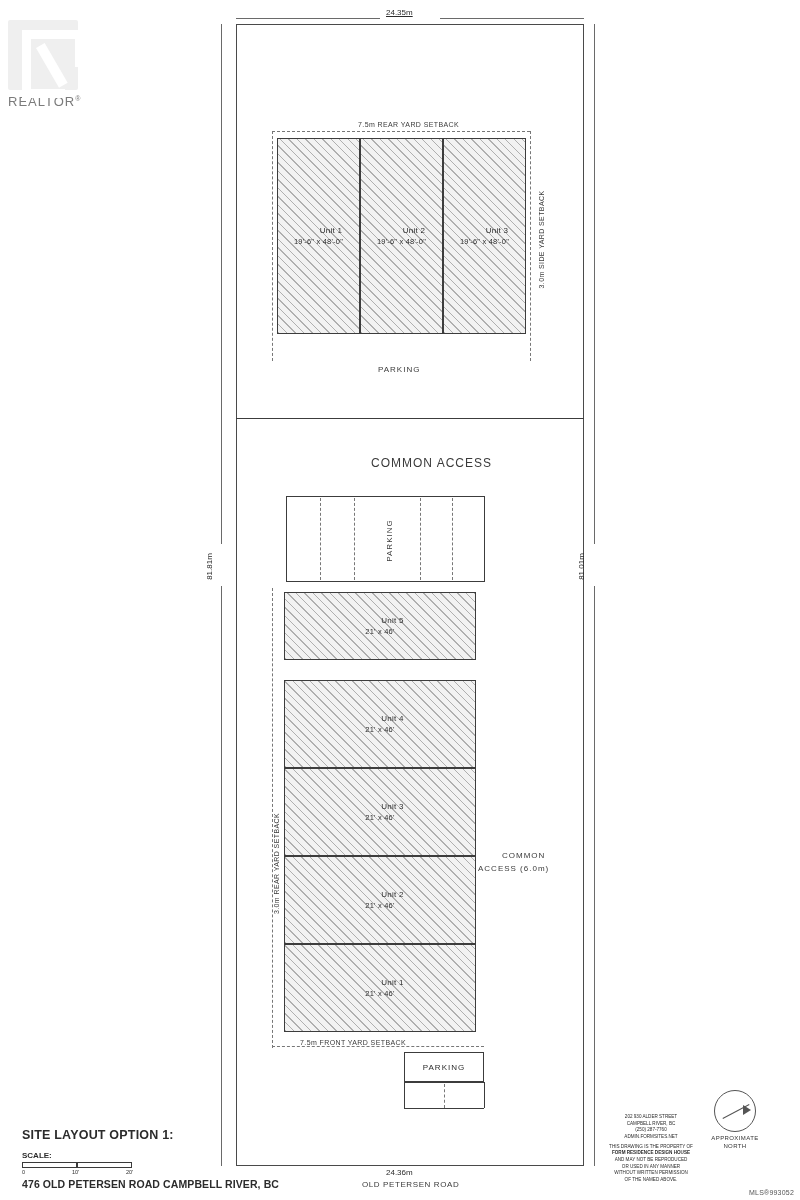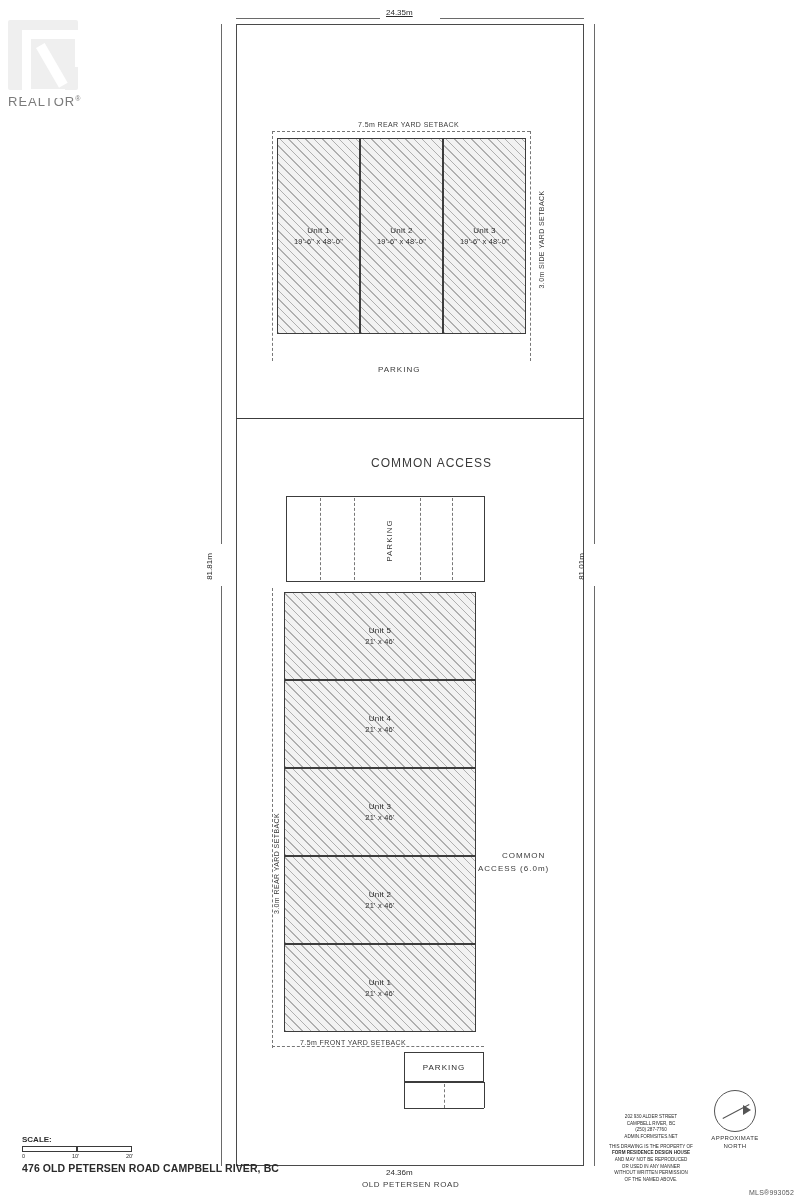--- a/index.html
+++ b/index.html
@@ -52,21 +52,21 @@
   .dash-v { border-left:1px dashed #777; }
 
   
   .unit {
     position:absolute;
     border:1px solid #3c3c3c;
     background-color:#f2f2f2;
     background-image: repeating-linear-gradient(45deg, rgba(120,120,120,.55) 0 1px, rgba(0,0,0,0) 1px 6px);
     display:flex; flex-direction:column; align-items:center; justify-content:center;
   }
-  .unit .t1 { font-size:8px; letter-spacing:.3px; }
+  .unit .t1 { font-size:8px; letter-spacing:.3px;padding-left:25px; }
   .unit .t2 { font-size:7.5px; letter-spacing:.2px; margin-top:2px; }
 
   .plainbox { position:absolute; border:1px solid #3c3c3c; background:#ffffff;
     display:flex; align-items:center; justify-content:center; }
   .plainbox span { font-size:8px; letter-spacing:1px; }
 
   
   #title-block { position:absolute; left:22px; top:1128px; width:320px; }
   #title-block .t-main { font-size:12.5px; font-weight:700; letter-spacing:.2px; line-height:1.25; }
   #title-block .t-scale { font-size:8px; font-weight:700; margin-top:7px; }
@@ -170,21 +170,21 @@
   <div class="dash dash-v" style="left:354px; top:498px; height:82px;"></div>
   <div class="dash dash-v" style="left:420px; top:498px; height:82px;"></div>
   <div class="dash dash-v" style="left:452px; top:498px; height:82px;"></div>
   <div class="lbl vert" style="left:368px; top:536px; transform:rotate(-90deg); font-size:8px; letter-spacing:1px;">PARKING</div>
 
   <div class="dash dash-v" style="left:272px; top:588px; height:460px;"></div>
   <div class="dash dash-h" style="left:272px; top:1046px; width:212px;"></div>
   <div class="lbl vert" style="left:226px; top:860px; transform:rotate(-90deg);">3.0m REAR YARD SETBACK</div>
   <div class="lbl c" style="left:300px; top:1039px;">7.5m FRONT YARD SETBACK</div>
 
-  <div class="unit" style="left:284px; top:592px; width:192px; height:88px;">
+  <div class="unit" style="left:284px; top:592px; width:192px; height:68px;">
     <div class="t1">Unit 5</div>
     <div class="t2">21' x 46'</div>
   </div>
   <div class="unit" style="left:284px; top:680px; width:192px; height:88px;">
     <div class="t1">Unit 4</div>
     <div class="t2">21' x 46'</div>
   </div>
   <div class="unit" style="left:284px; top:768px; width:192px; height:88px;">
     <div class="t1">Unit 3</div>
     <div class="t2">21' x 46'</div>
@@ -206,20 +206,21 @@
   </div>
   <div class="lotline" style="left:404px; top:1082px; width:80px; height:1px; background:#3c3c3c;"></div>
   <div class="lotline" style="left:404px; top:1082px; width:1px; height:26px; background:#3c3c3c;"></div>
   <div class="lotline" style="left:484px; top:1082px; width:1px; height:26px; background:#3c3c3c;"></div>
   <div class="lotline" style="left:404px; top:1108px; width:80px; height:1px; background:#3c3c3c;"></div>
   <div class="dash dash-v" style="left:444px; top:1084px; height:24px;"></div>
 
   <div class="lbl" style="left:362px; top:1180px; font-size:8px; letter-spacing:.6px;">OLD PETERSEN ROAD</div>
 
   <div id="title-block">
+    <div class="t-main">SITE LAYOUT OPTION 1:</div>
     <div class="t-scale">SCALE:</div>
     <div class="scalebar">
       <div class="seg" style="left:0; width:55px; background:#ffffff;"></div>
       <div class="seg" style="left:55px; width:55px; background:#ffffff;"></div>
       <div class="ticks">
         <span style="position:absolute; left:0; top:8px;">0</span>
         <span style="position:absolute; left:50px; top:8px;">10'</span>
         <span style="position:absolute; left:104px; top:8px;">20'</span>
       </div>
     </div>

